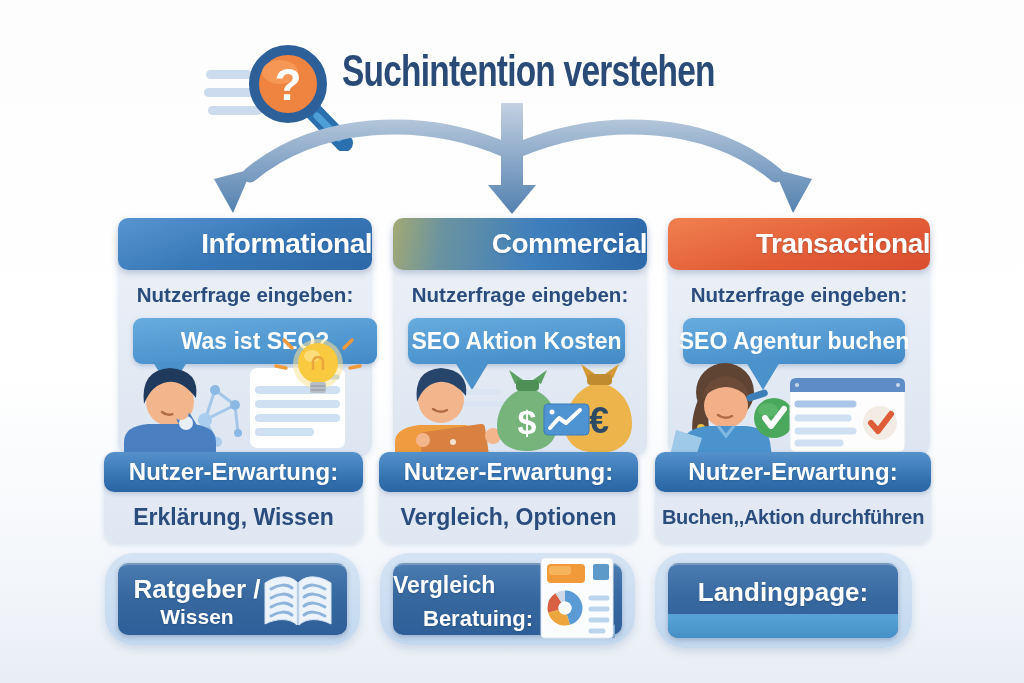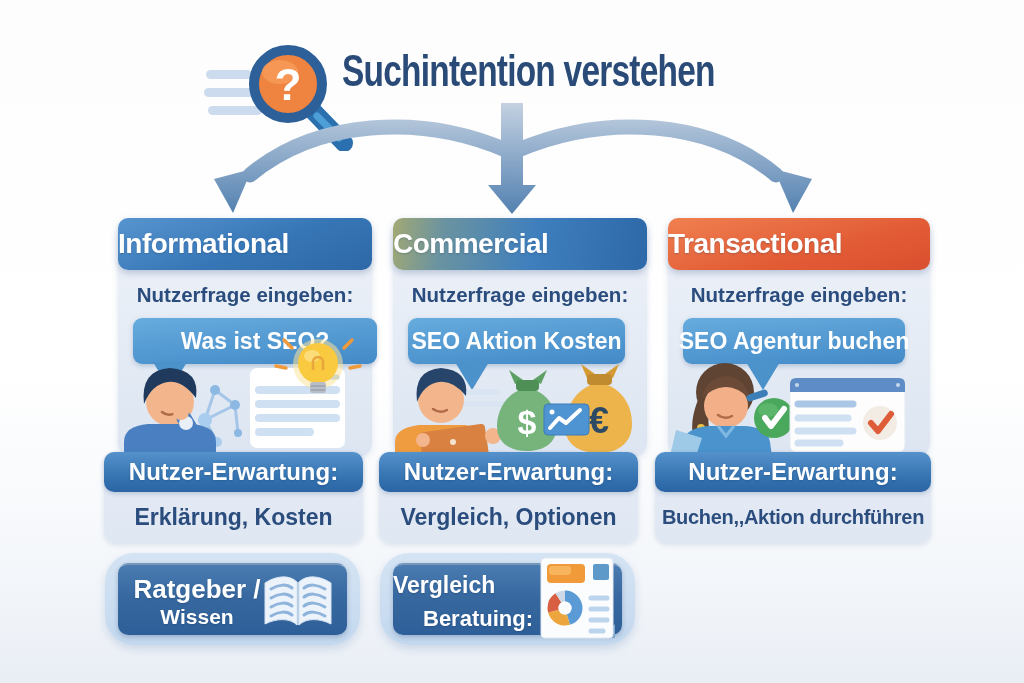--- a/index.html
+++ b/index.html
@@ -24,21 +24,21 @@
   .col-panel{
     position:absolute;top:6px;height:233px;border-radius:14px;
     background:linear-gradient(180deg,#eef2f9 0%,#dce5f1 100%);
     box-shadow:0 2px 6px rgba(100,130,170,.18);
   }
   #col-1 .col-panel{left:14px;width:254px;}
   #col-2 .col-panel{left:14px;width:254px;}
   #col-3 .col-panel{left:13px;width:262px;}
   .col-header{
     position:absolute;top:0;height:52px;border-radius:10px;
-    display:flex;align-items:center;justify-content:flex-start;
+    display:flex;align-items:center;justify-content:flex-end;
     color:#fff;font-size:28px;font-weight:bold;letter-spacing:-.5px;
     text-shadow:0 1px 2px rgba(20,50,90,.25);
     box-shadow:0 3px 7px rgba(60,90,140,.3);
   }
   #col-1 .col-header{left:14px;width:254px;background:linear-gradient(160deg,#5795d0 0%,#3776b6 55%,#2d68a8 100%);}
   #col-2 .col-header{left:14px;width:254px;background:linear-gradient(100deg,#a3a973 0%,#6a93a0 20%,#3f7fbd 55%,#2d68a8 100%);}
   #col-3 .col-header{left:13px;width:262px;background:linear-gradient(165deg,#f08050 0%,#e25c36 60%,#da4f2e 100%);}
   .prompt-label{
     position:absolute;top:65px;height:26px;text-align:center;
     font-size:20.5px;font-weight:bold;color:#2b4d7e;white-space:nowrap;
@@ -197,21 +197,21 @@
         <path d="M 6 126 L 6 112 Q 6 96 30 94 L 74 94 Q 98 96 98 112 L 98 126 Z" fill="#4a80c2"></path>
         <line x1="84" y1="118" x2="66" y2="88" stroke="#4a80c2" stroke-width="15" stroke-linecap="round"></line>
         <circle cx="68" cy="93" r="7" fill="#e9eff7"></circle>
         <circle cx="63" cy="82" r="8" fill="#f3b68c"></circle>
       </g>
     </svg>
     <div class="exp-block">
       <div class="exp-bar">
         <span>Nutzer-Erwartung:</span>
       </div>
-      <div class="exp-text">Erklärung, Kosten</div>
+      <div class="exp-text">Erklärung, Wissen</div>
     </div>
   </div>
 
   <div class="column" id="col-2">
     <div class="col-panel"></div>
     <div class="col-header">
       <span>Commercial</span>
     </div>
     <div class="prompt-label">Nutzerfrage eingeben:</div>
     <div class="bubble">
@@ -347,14 +347,20 @@
         <circle cx="30" cy="54" r="12" fill="none" stroke="#cdd9e6" stroke-width="11" stroke-dasharray="7.4 68" stroke-dashoffset="-68"></circle>
       </g>
       <circle cx="30" cy="54" r="6.5" fill="#fbfcfe"></circle>
       <line x1="56" y1="44" x2="72" y2="44" stroke="#bcd4ec" stroke-width="5" stroke-linecap="round"></line>
       <line x1="56" y1="55" x2="72" y2="55" stroke="#bcd4ec" stroke-width="5" stroke-linecap="round"></line>
       <line x1="56" y1="66" x2="72" y2="66" stroke="#bcd4ec" stroke-width="5" stroke-linecap="round"></line>
       <line x1="56" y1="77" x2="68" y2="77" stroke="#bcd4ec" stroke-width="5" stroke-linecap="round"></line>
     </svg>
   </div>
 
+  <div class="result" id="res-3">
+    <div class="result-card">
+      <div class="rc-line rc-line1">Landingpage:</div>
+      <div class="lp-strip"></div>
+    </div>
+  </div>
 
 </div>
 
 </body></html>

